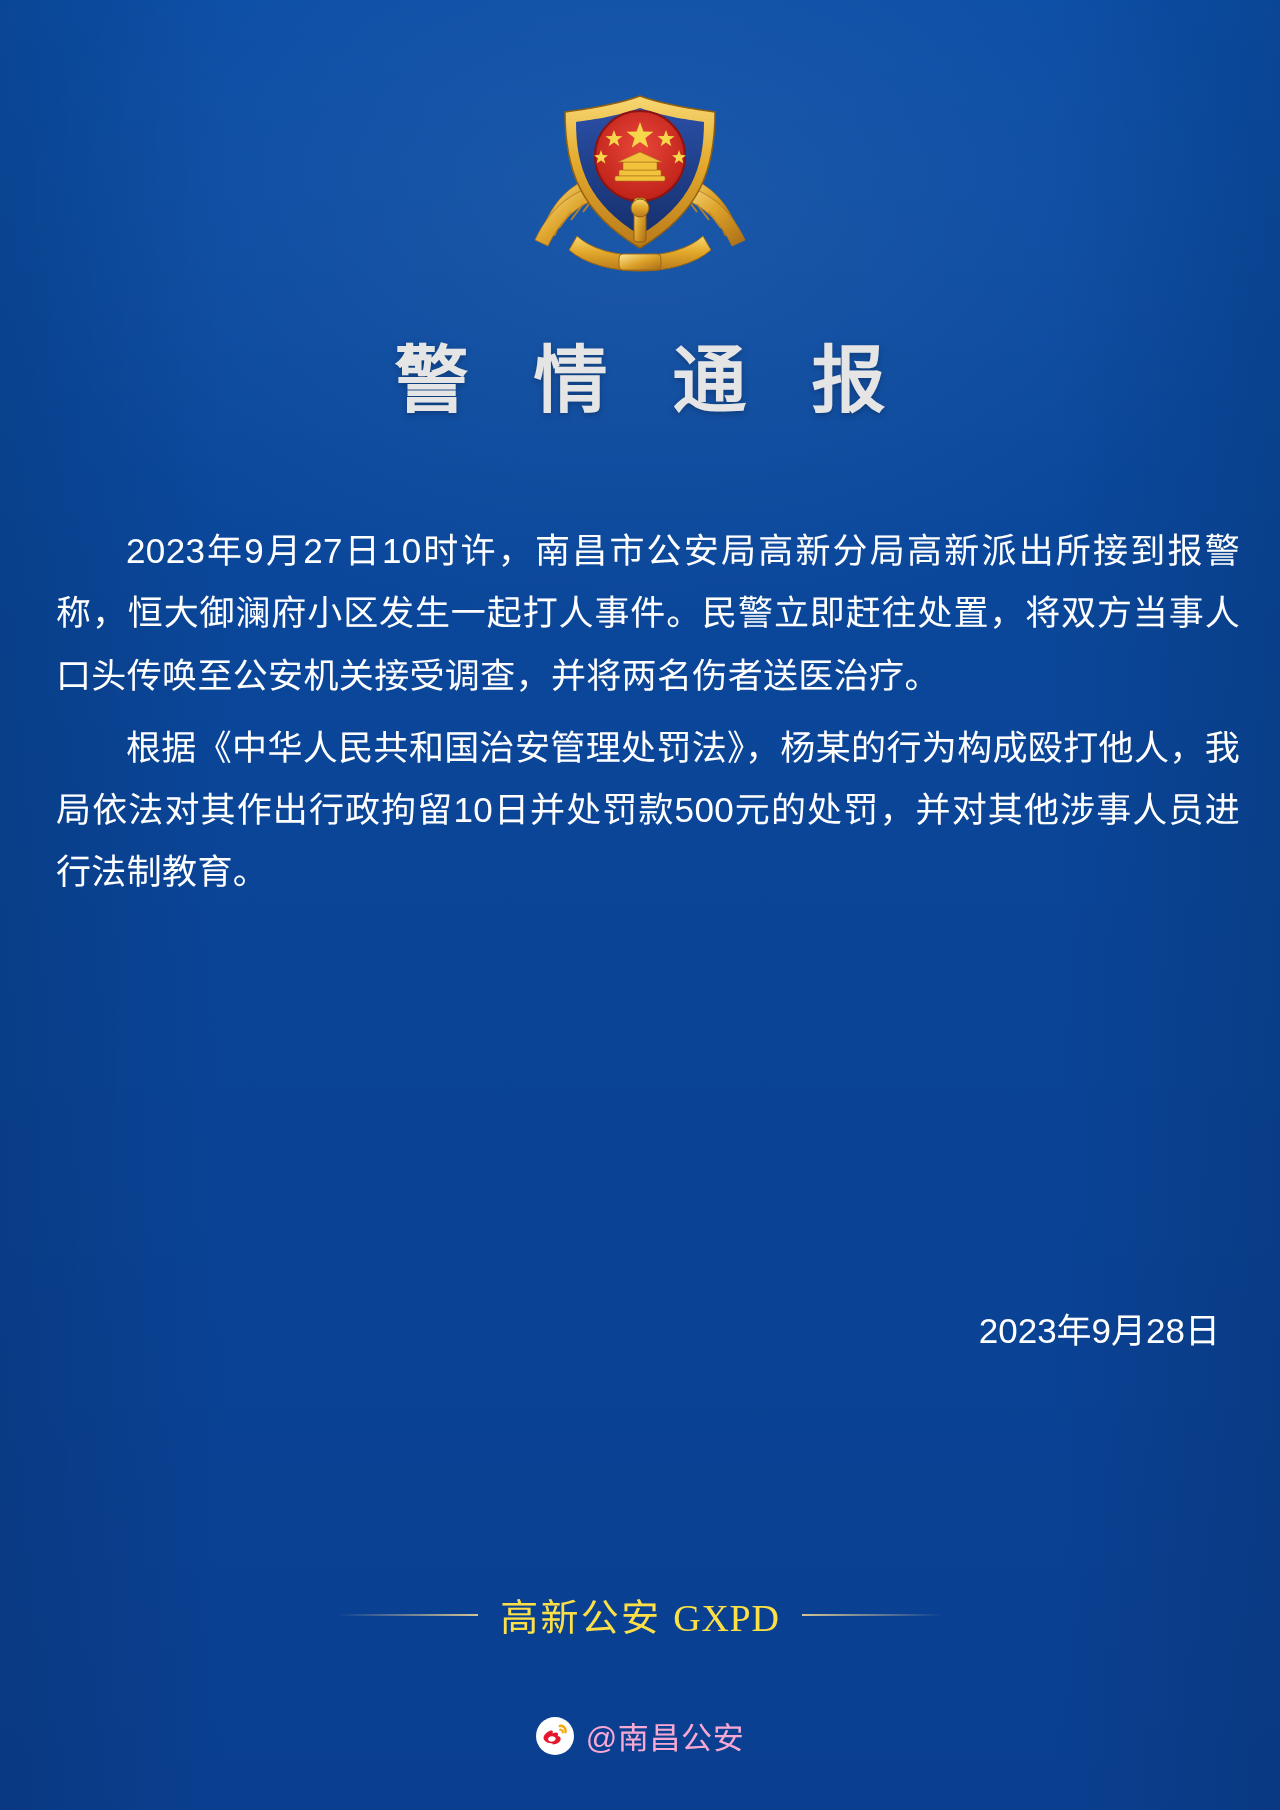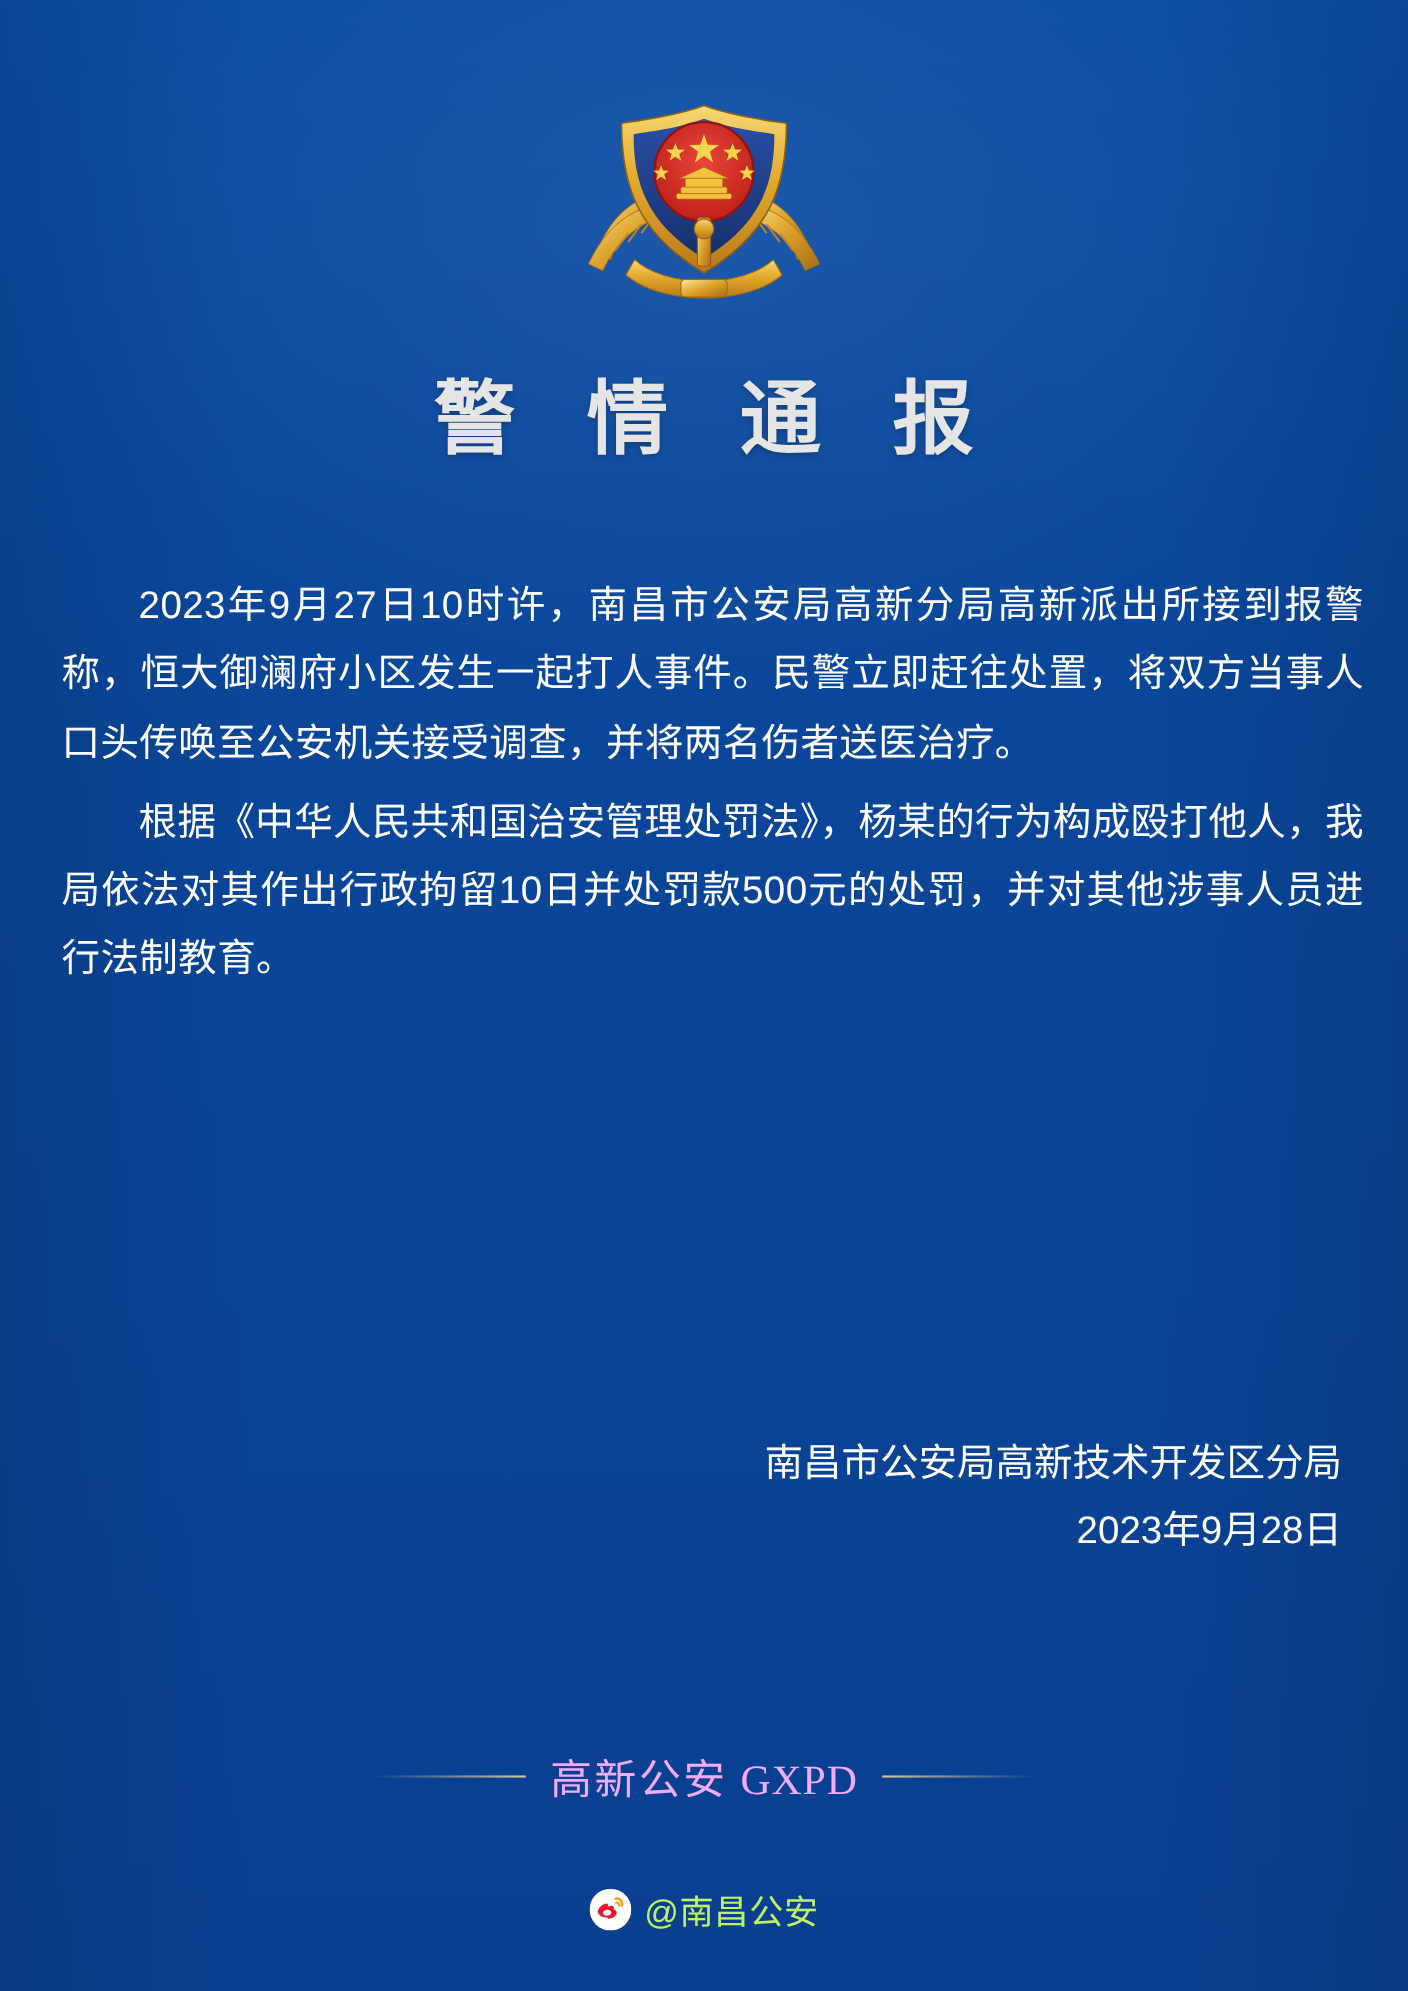--- a/index.html
+++ b/index.html
@@ -98,21 +98,21 @@
     width: 140px;
     background: linear-gradient(90deg, rgba(214,190,130,0), rgba(224,202,150,0.95));
   }
   .rule.right {
     background: linear-gradient(270deg, rgba(214,190,130,0), rgba(224,202,150,0.95));
   }
   .brand-text {
     padding: 0 22px;
     font-size: 38px;
     letter-spacing: 0.06em;
-    color: #f0abfc;
+    color: #fde047;
     font-family: "Liberation Serif", "DejaVu Serif", serif;
     white-space: nowrap;
   }
   .brand-text .latin {
     font-family: "Liberation Serif", "DejaVu Serif", serif;
     letter-spacing: 0.02em;
   }
 
   .weibo-row {
     position: absolute;
@@ -124,21 +124,21 @@
     justify-content: center;
     gap: 12px;
   }
   .weibo-icon {
     width: 38px;
     height: 38px;
     display: inline-block;
   }
   .weibo-name {
     font-size: 31px;
-    color: #bef264;
+    color: #f9a8d4;
     letter-spacing: 0.02em;
   }
 </style>
 </head>
 <body>
 
 <div class="bg-sheen"></div>
 
 <div class="emblem-wrap">
   <div class="emblem">
@@ -207,21 +207,20 @@
 </div>
 
 <div class="title">警  情  通  报</div>
 
 <div class="body-text">
   <p>2023年9月27日10时许，南昌市公安局高新分局高新派出所接到报警称，恒大御澜府小区发生一起打人事件。民警立即赶往处置，将双方当事人口头传唤至公安机关接受调查，并将两名伤者送医治疗。</p>
   <p>根据《中华人民共和国治安管理处罚法》，杨某的行为构成殴打他人，我局依法对其作出行政拘留10日并处罚款500元的处罚，并对其他涉事人员进行法制教育。</p>
 </div>
 
 <div class="signature">
-  <div>南昌市公安局高新技术开发区分局</div>
   <div>2023年9月28日</div>
 </div>
 
 <div class="footer-brand">
   <div class="rule"></div>
   <div class="brand-text">
     <span>高新公安</span>
     <span class="latin">GXPD</span>
   </div>
   <div class="rule right"></div>

